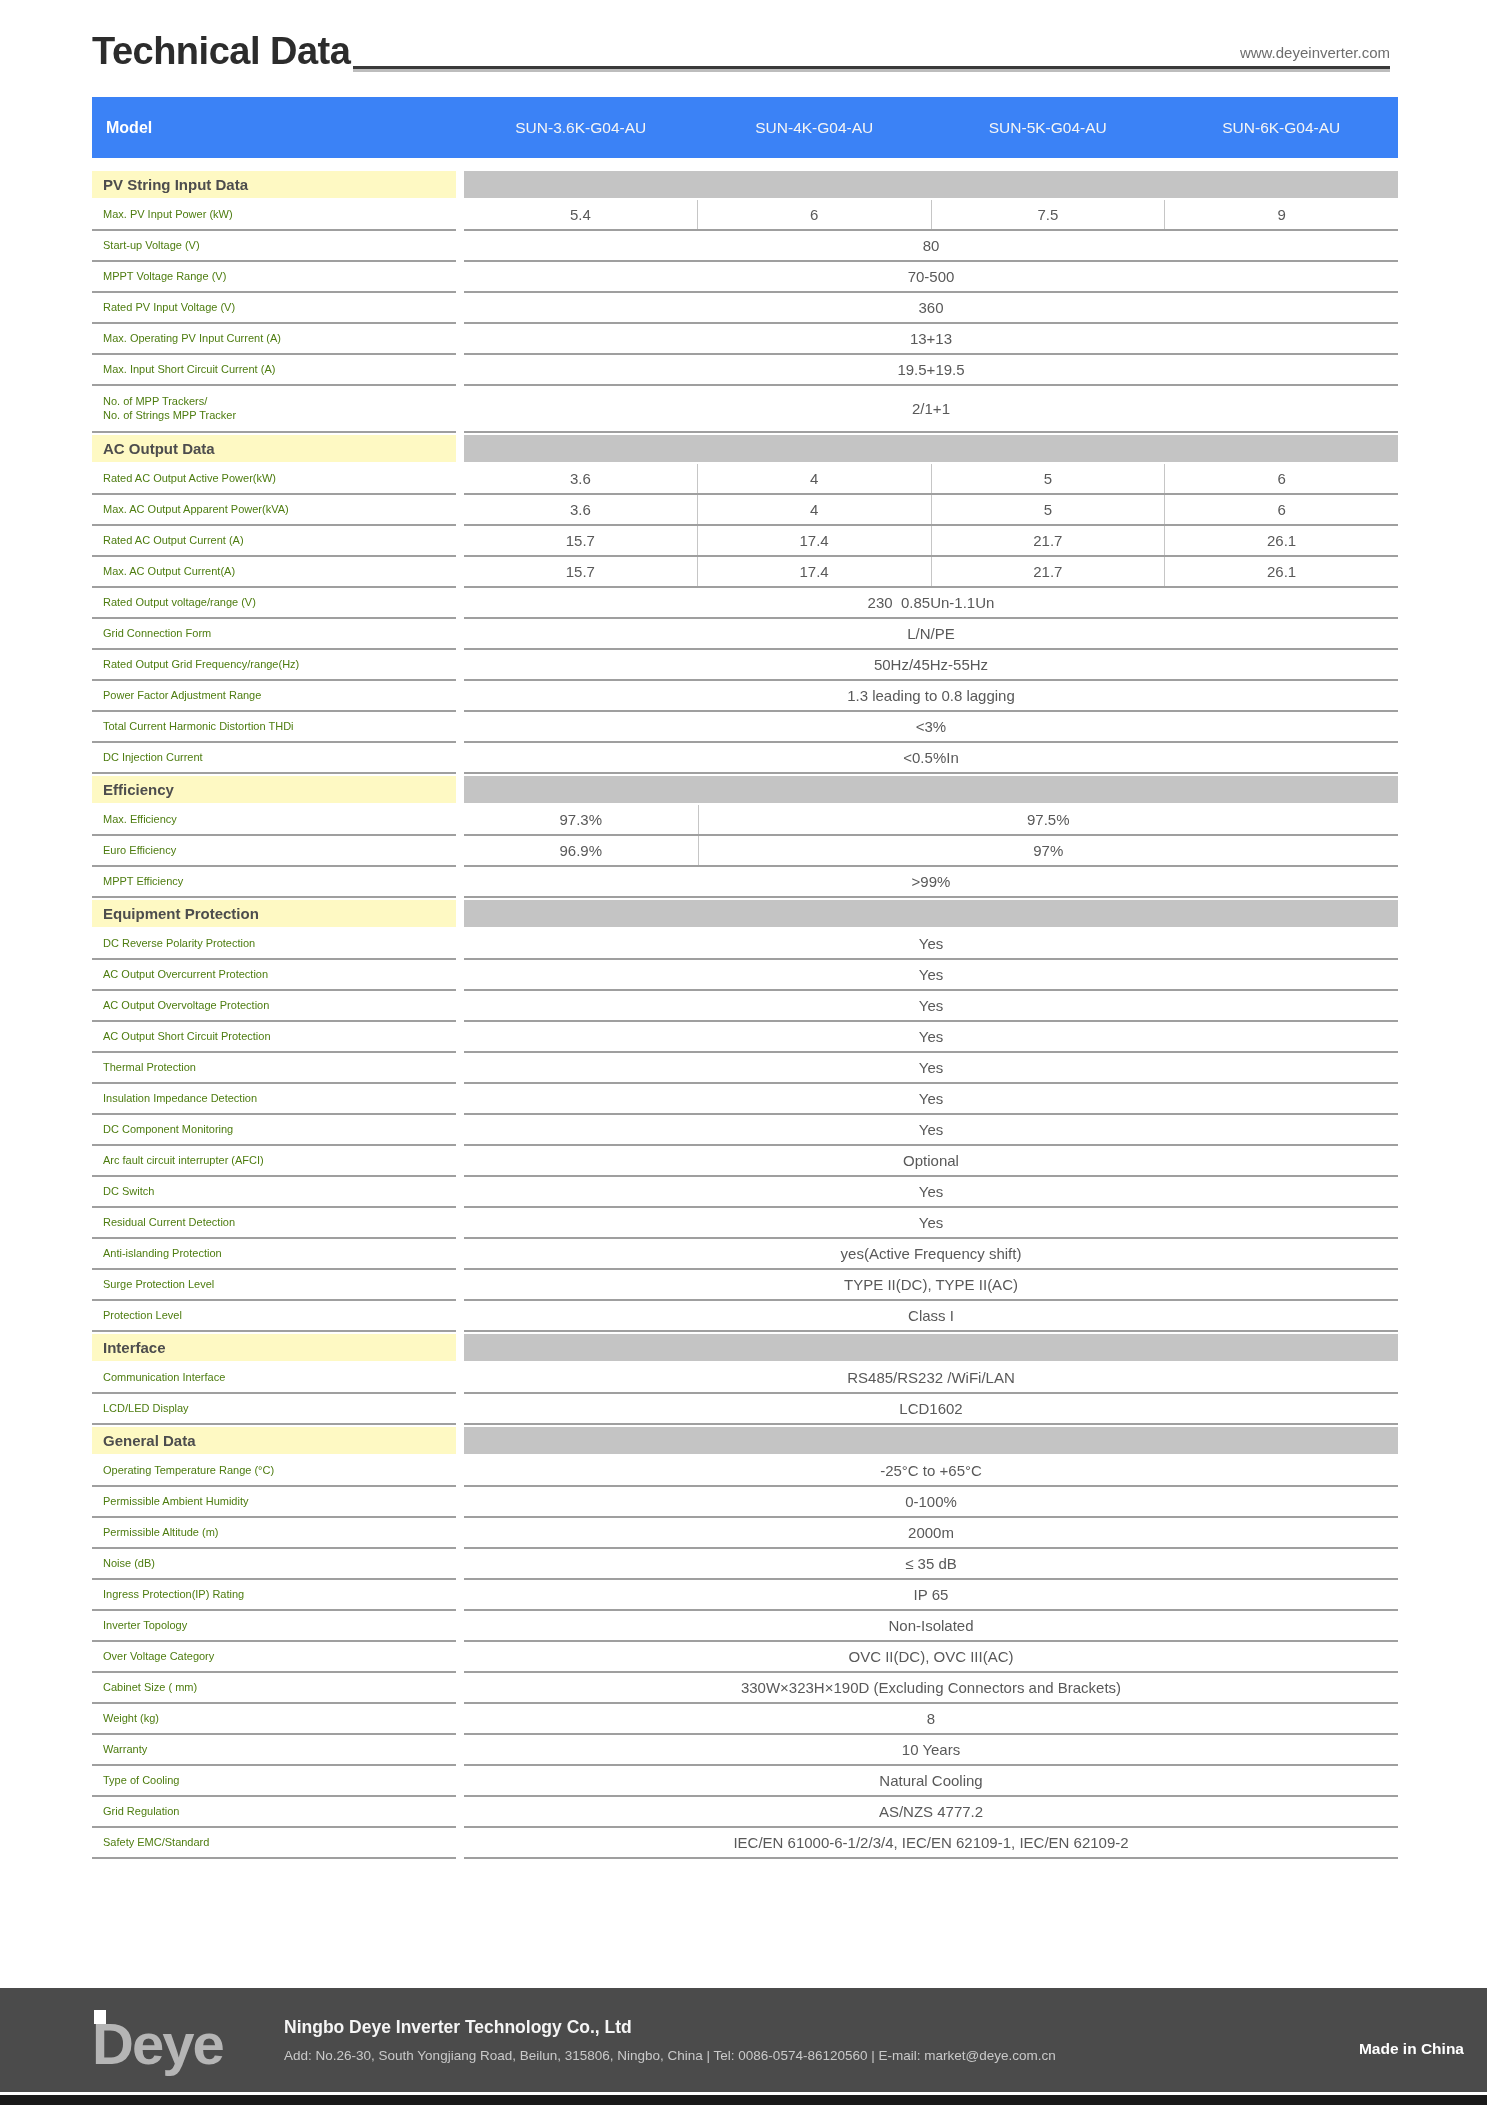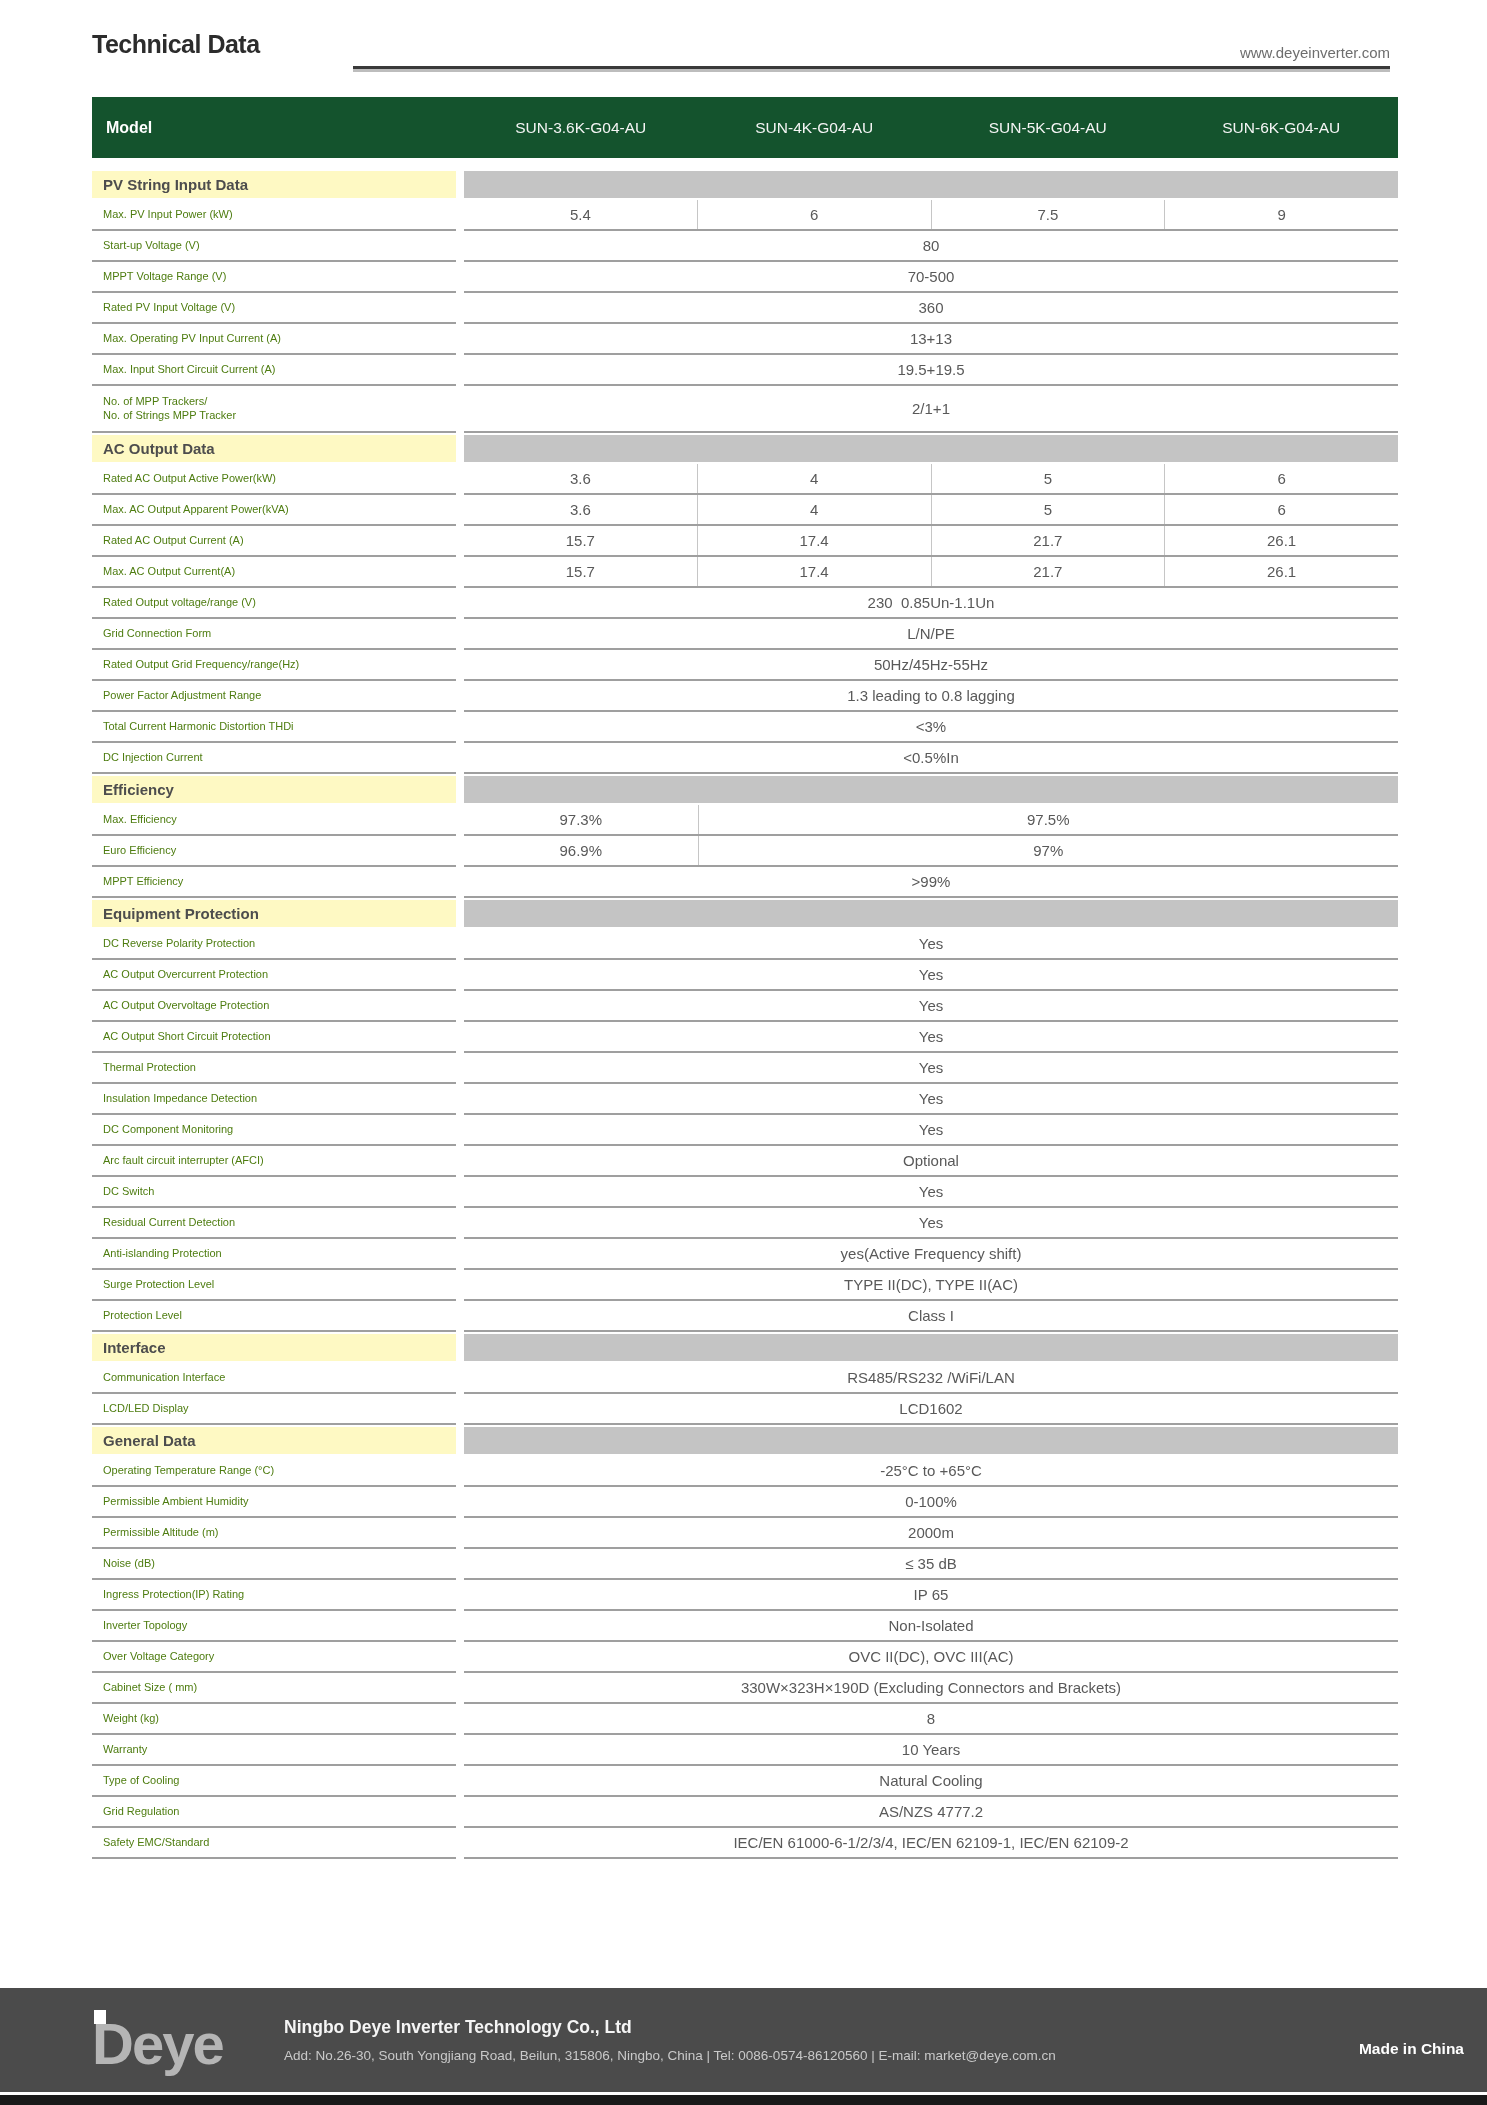--- a/index.html
+++ b/index.html
@@ -7,35 +7,35 @@
   body {
     width:1487px; height:2105px; position:relative; overflow:hidden;
     background:#ffffff;
     font-family:"Liberation Sans", sans-serif;
     color:#595959;
   }
 
   
   .title {
     position:absolute; left:92px; top:30px; margin:0;
-    font-size:25px; font-weight:bold; color:#2c2c2c; letter-spacing:-0.5px;
+    font-size:38px; font-weight:bold; color:#2c2c2c; letter-spacing:-0.5px;
   }
   .title-rule {
     position:absolute; left:353px; top:66px; width:1037px; height:3px;
     background:#3a3a3a; box-shadow:0 3px 0 #bdbdbd;
   }
   .website {
     position:absolute; top:44px; right:97px;
     font-size:15px; color:#6e6e6e;
   }
 
   
   .modelbar {
     position:absolute; left:92px; top:97px; width:1306px; height:61px;
-    background:#14532d; color:#ffffff; display:flex; align-items:center;
+    background:#3b82f6; color:#ffffff; display:flex; align-items:center;
   }
   .modelbar-label {
     width:372px; padding-left:14px; font-weight:bold; font-size:16px;
   }
   .modelbar-models { flex:1; display:flex; }
   .modelbar-models span {
     flex:1; text-align:center; font-size:15.5px; color:#f5f5f5;
   }
 
   

